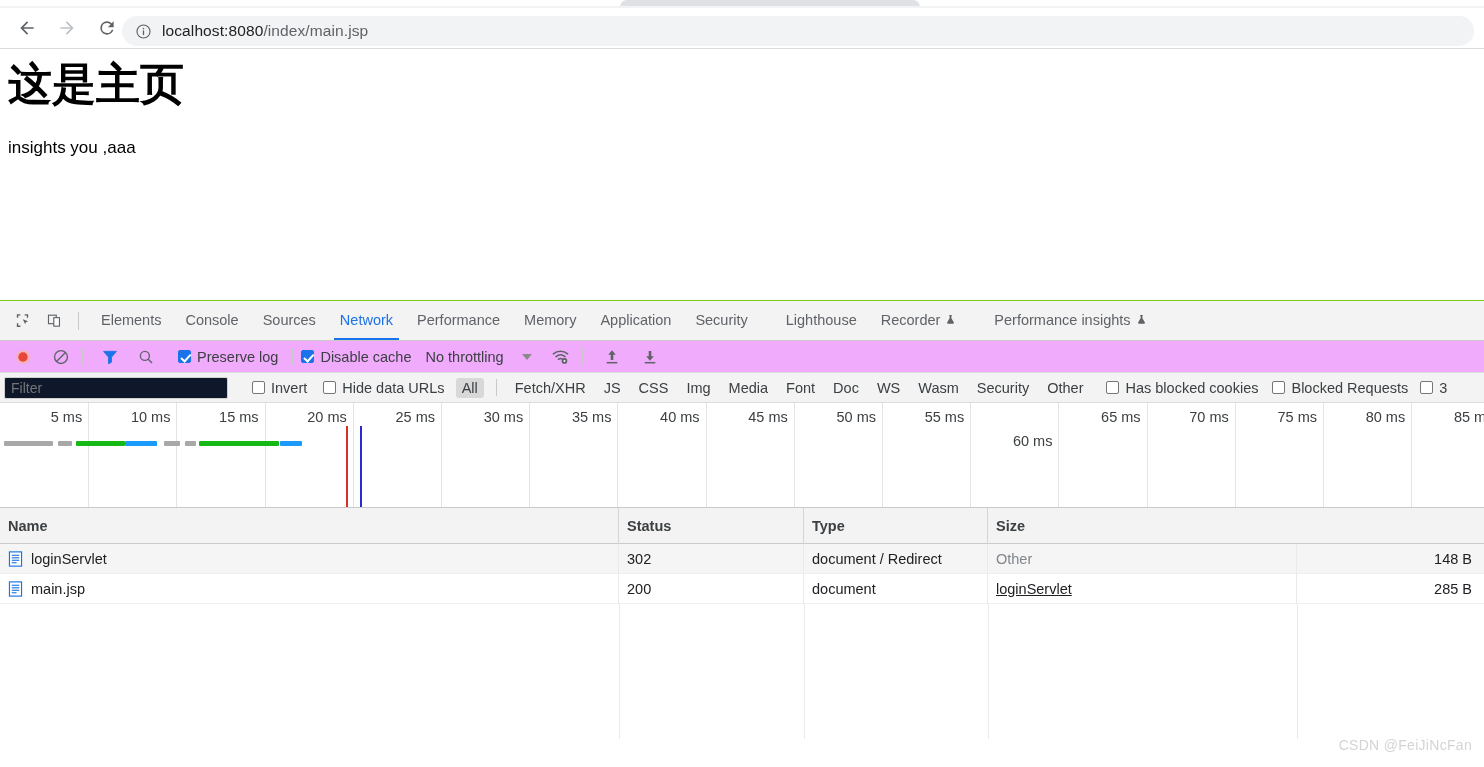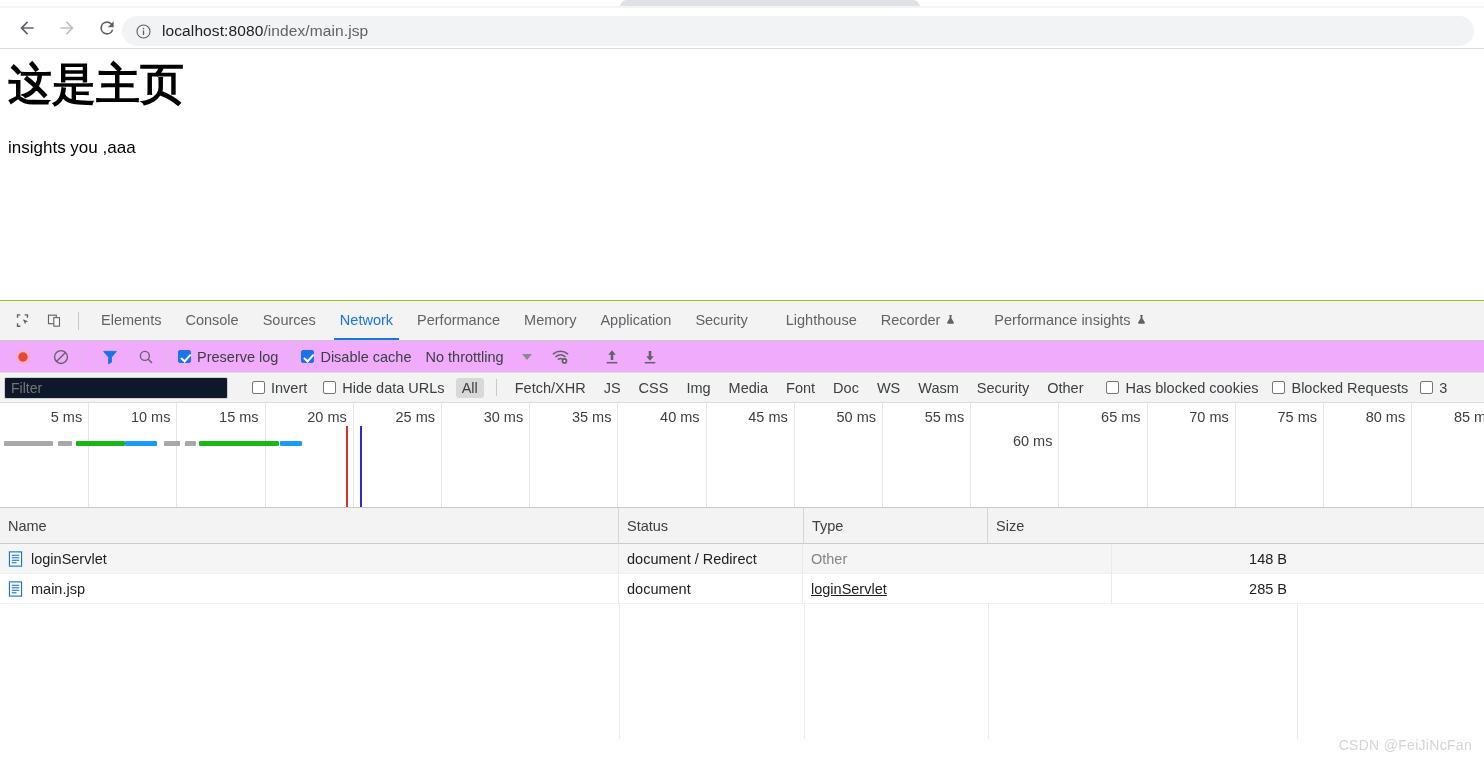--- a/index.html
+++ b/index.html
@@ -160,21 +160,21 @@
     position:absolute; top:6px; font-size:14.5px; color:#3c4043;
     transform:translateX(-100%); padding-right:6px; white-space:nowrap;
   }
   .ov-bar { position:absolute; height:5px; border-radius:1px; }
   .ov-marker { position:absolute; top:23px; width:2px; height:82px; }
 
   
   .dt-table { position:relative; width:1484px; height:auto; background:#fff; }
   .tr-head {
     display:flex; height:36px; background:#f3f3f3;
-    border-bottom:1px solid #cacaca; align-items:center;
+    border-bottom:1px solid #cacaca; align-items:center;font-weight:bold;
   }
   .tr-head .th {
     font-size:14.5px; color:#3c4043; padding-left:8px; height:36px; line-height:36px;
     border-right:1px solid #d5d5d5; box-sizing:border-box; overflow:hidden; white-space:nowrap;
   }
   .tr {
     display:flex; height:30px; align-items:center;
     border-bottom:1px solid #f0f0f0; background:#fff;
   }
   .tr.alt { background:#f5f5f5; }
@@ -446,36 +446,38 @@
         <div class="td name-cell" style="width:619px">
           <svg class="doc-icon" width="15" height="16" viewBox="0 0 16 18">
             <rect x="1.2" y="1" width="13.6" height="16" fill="#fff" stroke="#1a73e8" stroke-width="1.3"></rect>
             <rect x="3.8" y="4.2" width="8.4" height="1.25" fill="#1a73e8"></rect>
             <rect x="3.8" y="7" width="8.4" height="1.25" fill="#1a73e8"></rect>
             <rect x="3.8" y="9.8" width="8.4" height="1.25" fill="#1a73e8"></rect>
             <rect x="3.8" y="12.6" width="5.4" height="1.25" fill="#1a73e8"></rect>
           </svg>
           <span>loginServlet</span>
         </div>
+        <div class="td" style="width:185px">302</div>
         <div class="td" style="width:184px">document / Redirect</div>
         <div class="td muted" style="width:309px">Other</div>
         <div class="td size-cell" style="width:187px;border-right:none">148 B</div>
       </div>
 
       <div class="tr">
         <div class="td name-cell" style="width:619px">
           <svg class="doc-icon" width="15" height="16" viewBox="0 0 16 18">
             <rect x="1.2" y="1" width="13.6" height="16" fill="#fff" stroke="#1a73e8" stroke-width="1.3"></rect>
             <rect x="3.8" y="4.2" width="8.4" height="1.25" fill="#1a73e8"></rect>
             <rect x="3.8" y="7" width="8.4" height="1.25" fill="#1a73e8"></rect>
             <rect x="3.8" y="9.8" width="8.4" height="1.25" fill="#1a73e8"></rect>
             <rect x="3.8" y="12.6" width="5.4" height="1.25" fill="#1a73e8"></rect>
           </svg>
           <span>main.jsp</span>
         </div>
+        <div class="td" style="width:185px">200</div>
         <div class="td" style="width:184px">document</div>
         <div class="td" style="width:309px"><a class="initiator-link" href="#">loginServlet</a></div>
         <div class="td size-cell" style="width:187px;border-right:none">285 B</div>
       </div>
 
       <div class="table-body-fill" id="body-fill" style="top:96px; height:135px;">
           <div class="fill-col-line" style="left: 619px; height: 100%; background: rgb(234, 234, 234);"></div>
           <div class="fill-col-line" style="left: 804px; height: 100%; background: rgb(234, 234, 234);"></div>
           <div class="fill-col-line" style="left: 988px; height: 100%; background: rgb(234, 234, 234);"></div>
           <div class="fill-col-line" style="left: 1297px; height: 100%; background: rgb(234, 234, 234);"></div>

